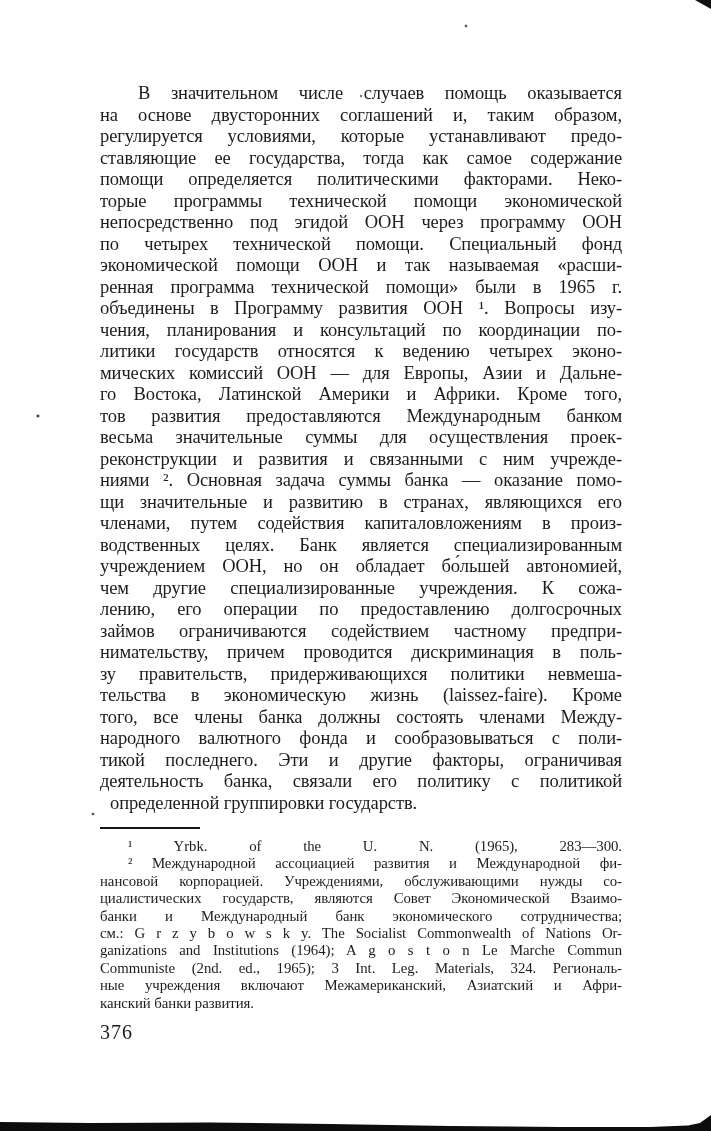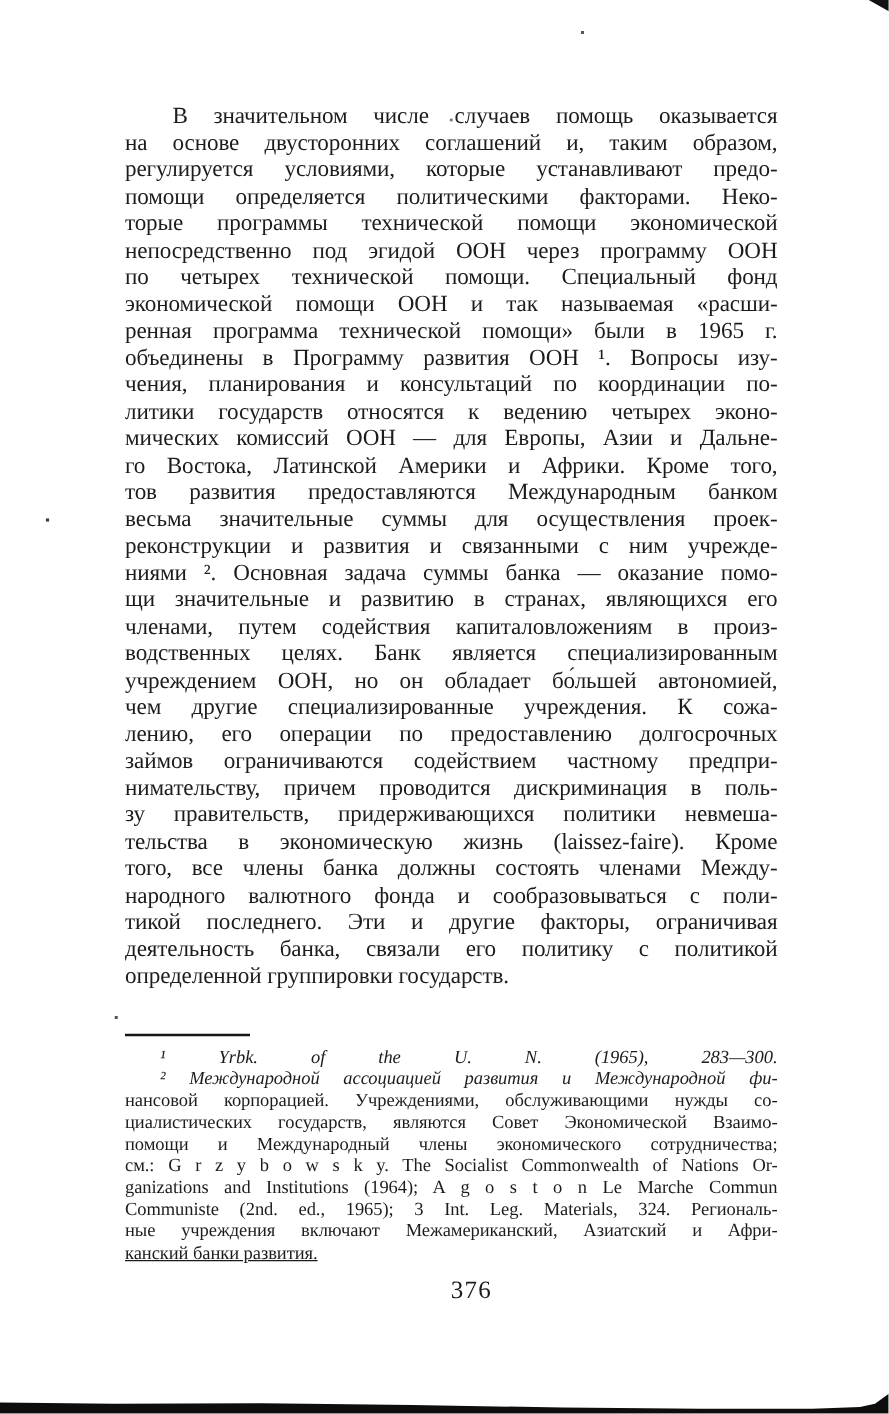--- a/index.html
+++ b/index.html
@@ -25,21 +25,21 @@
     font-size:18.5px;
     line-height:21.5px;
     letter-spacing:-0.1px;
   }
   .body-text .line{
     text-align:justify;
     text-align-last:justify;
     white-space:normal;
   }
   .body-text .line:first-child{ text-indent:38px; }
-  .body-text .line:last-child{ text-align-last:left; }
+  .body-text .line:last-child{ text-align-last:left;margin-left:10px; }
 
   
   .fn-sep{
     position:absolute;
     left:100px;
     top:827px;
     width:100px;
     height:2px;
     background:#161616;
   }
@@ -51,30 +51,29 @@
     top:838px;
     width:522px;
     font-size:14.8px;
     line-height:17.4px;
     letter-spacing:-0.05px;
   }
   .footnotes .line{
     text-align:justify;
     text-align-last:justify;
   }
-  .footnotes .line:nth-child(-n+2){ text-indent:28px;font-style:italic; }
-  .footnotes .line:last-child{ text-align-last:left;text-decoration:underline; }
+  .footnotes .line:nth-child(-n+2){ text-indent:28px; }
+  .footnotes .line:last-child{ text-align-last:left; }
 
   
   .page-number{
     position:absolute;
-    left:116px;
+    left:100px;
     top:1021px;
     width:522px;
-    text-align:center;
     font-size:20px;
     letter-spacing:1px;
   }
 
   
   .bottom-edge{
     position:absolute;
     left:0; bottom:0;
     width:711px; height:18px;
     display:block;
@@ -100,20 +99,21 @@
 </style>
 </head>
 <body>
 
 <div class="page">
 
   <div class="body-text">
       <div class="line">В значительном числе случаев помощь оказывается</div>
       <div class="line">на основе двусторонних соглашений и, таким образом,</div>
       <div class="line">регулируется условиями, которые устанавливают предо-</div>
+      <div class="line">ставляющие ее государства, тогда как самое содержание</div>
       <div class="line">помощи определяется политическими факторами. Неко-</div>
       <div class="line">торые программы технической помощи экономической</div>
       <div class="line">непосредственно под эгидой ООН через программу ООН</div>
       <div class="line">по четырех технической помощи. Специальный фонд</div>
       <div class="line">экономической помощи ООН и так называемая «расши-</div>
       <div class="line">ренная программа технической помощи» были в 1965 г.</div>
       <div class="line">объединены в Программу развития ООН ¹. Вопросы изу-</div>
       <div class="line">чения, планирования и консультаций по координации по-</div>
       <div class="line">литики государств относятся к ведению четырех эконо-</div>
       <div class="line">мических комиссий ООН — для Европы, Азии и Дальне-</div>
@@ -139,21 +139,21 @@
       <div class="line">определенной группировки государств.</div>
     </div>
 
   <div class="fn-sep"></div>
 
   <div class="footnotes">
       <div class="line">¹ Yrbk. of the U. N. (1965), 283—300.</div>
       <div class="line">² Международной ассоциацией развития и Международной фи-</div>
       <div class="line">нансовой корпорацией. Учреждениями, обслуживающими нужды со-</div>
       <div class="line">циалистических государств, являются Совет Экономической Взаимо-</div>
-      <div class="line">помощи и Международный члены экономического сотрудничества;</div>
+      <div class="line">банки и Международный банк экономического сотрудничества;</div>
       <div class="line">см.: G r z y b o w s k y. The Socialist Commonwealth of Nations Or-</div>
       <div class="line">ganizations and Institutions (1964); A g o s t o n  Le Marche Commun</div>
       <div class="line">Communiste (2nd. ed., 1965); 3 Int. Leg. Materials, 324. Региональ-</div>
       <div class="line">ные учреждения включают Межамериканский, Азиатский и Афри-</div>
       <div class="line">канский банки развития.</div>
     </div>
 
   <div class="page-number">376</div>
 
   <svg class="bottom-edge" viewBox="0 0 711 18" preserveAspectRatio="none" xmlns="http://www.w3.org/2000/svg">

